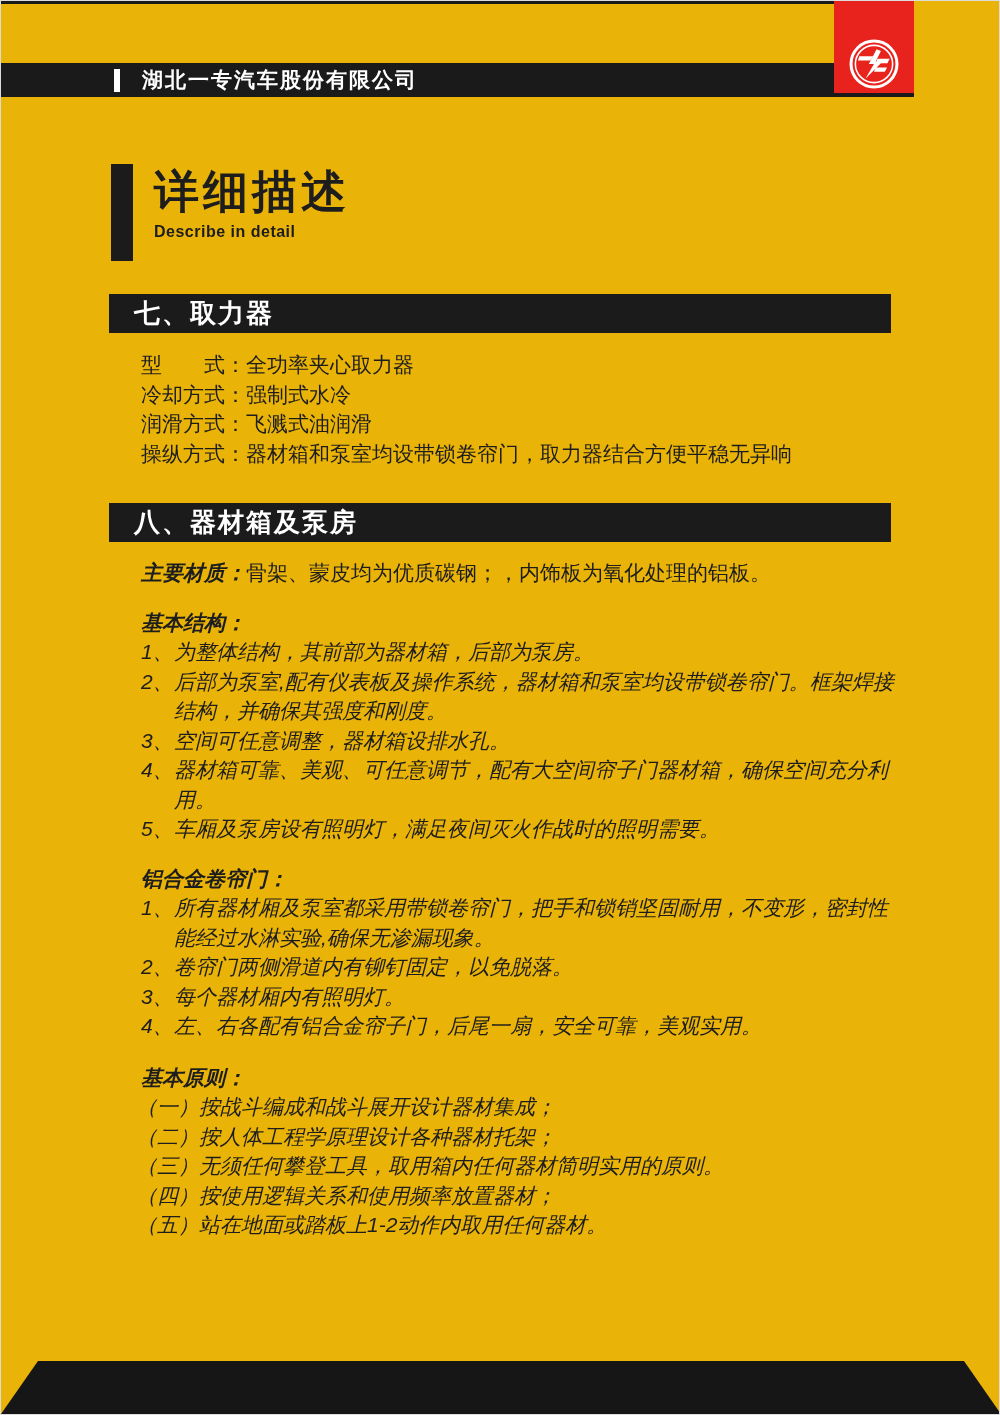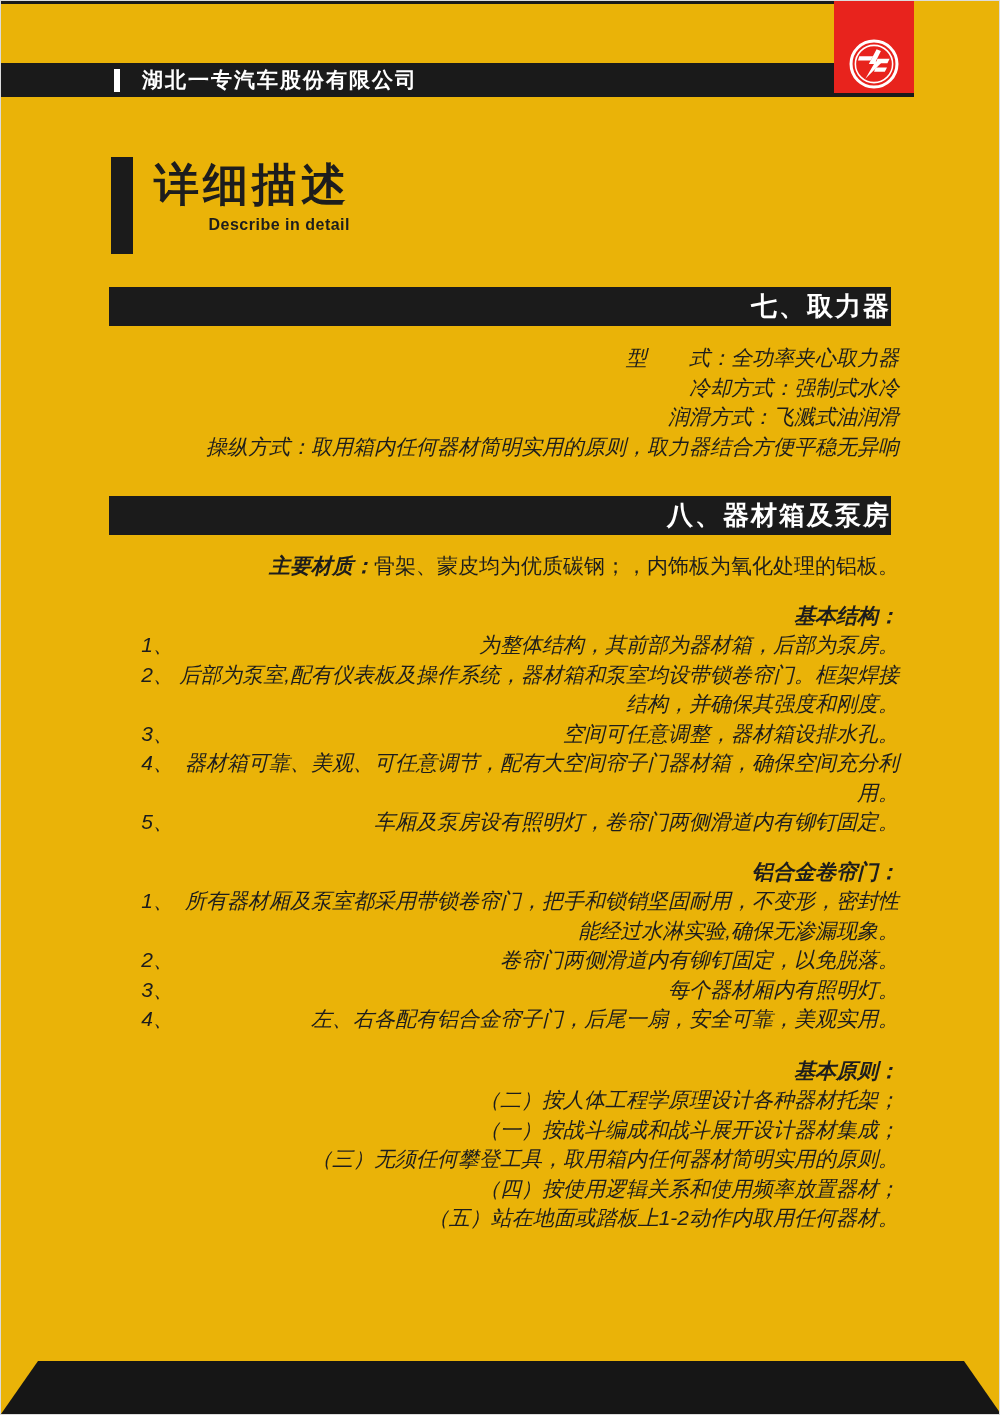--- a/index.html
+++ b/index.html
@@ -9,33 +9,33 @@
     font-family:"Liberation Sans","DejaVu Sans",sans-serif;color:#1d1d1d;
   }
   
   .top-rule{position:absolute;top:0;left:0;width:913px;height:3px;background:#1a1a1a;}
   .brand-bar{position:absolute;top:62px;left:0;width:913px;height:34px;background:#1a1a1a;display:flex;align-items:center;}
   .brand-tick{width:6px;height:23px;background:#ffffff;margin-left:113px;}
   .brand-name{color:#ffffff;font-weight:bold;font-size:21px;margin-left:22px;letter-spacing:2px;white-space:nowrap;}
   .logo-block{position:absolute;left:833px;top:0;width:80px;height:92px;background:#e8231d;}
   .logo-block svg{position:absolute;left:14px;top:37px;}
   
-  .content{position:absolute;top:156px;left:0;width:100%;text-align:right;}
+  .content{position:absolute;top:163px;left:0;width:100%;}
   .title-block{display:flex;margin-left:110px;}
   .accent-bar{width:22px;height:97px;background:#1b1b1b;margin-right:21px;flex:0 0 22px;}
   .title-zh{font-size:45px;font-weight:bold;letter-spacing:4px;line-height:52px;margin:2px 0 0 0;color:#1d1d1d;}
   .title-en{font-size:16px;font-weight:bold;margin-top:5px;letter-spacing:0.5px;color:#1d1d1d;}
   .section-bar{
     margin:0 108px;height:39px;background:#1b1b1b;color:#ffffff;
-    font-size:26px;font-weight:bold;line-height:39px;padding-left:37px;
+    font-size:26px;font-weight:bold;line-height:39px;padding-left:25px;
     box-sizing:border-box;letter-spacing:2px;
   }
   .bar-7{margin-top:33px;}
   .bar-8{margin-top:35px;}
-  .spec-list{margin:17px 100px 0 140px;font-size:21px;line-height:29.5px;font-style:italic;}
+  .spec-list{margin:17px 100px 0 140px;font-size:21px;line-height:29.5px;}
   .spec-row{white-space:nowrap;}
   .materials{margin:16px 100px 0 140px;font-size:21px;line-height:29.5px;}
   .materials b{font-weight:bold;font-style:italic;}
   .block{margin:20px 100px 0 140px;font-size:21px;line-height:29.5px;font-style:italic;}
   .block-principles{margin-top:22px;}
   .block-heading{font-weight:bold;}
   .num-item{display:flex;}
   .num{flex:0 0 33px;}
   .txt{flex:1;}
   .plain-item{margin-left:-5px;}
@@ -79,21 +79,21 @@
     </div>
 
     <div class="section-bar bar-7">
       <span>七、取力器</span>
     </div>
 
     <div class="spec-list">
       <div class="spec-row"><span class="spec-label">型　　式：</span><span>全功率夹心取力器</span></div>
       <div class="spec-row"><span class="spec-label">冷却方式：</span><span>强制式水冷</span></div>
       <div class="spec-row"><span class="spec-label">润滑方式：</span><span>飞溅式油润滑</span></div>
-      <div class="spec-row"><span class="spec-label">操纵方式：</span><span>取用箱内任何器材简明实用的原则，取力器结合方便平稳无异响</span></div>
+      <div class="spec-row"><span class="spec-label">操纵方式：</span><span>器材箱和泵室均设带锁卷帘门，取力器结合方便平稳无异响</span></div>
     </div>
 
     <div class="section-bar bar-8">
       <span>八、器材箱及泵房</span>
     </div>
 
     <p class="materials"><b>主要材质：</b><span>骨架、蒙皮均为优质碳钢；，内饰板为氧化处理的铝板。</span></p>
 
     <div class="block">
       <div class="block-heading">基本结构：</div>
@@ -108,21 +108,21 @@
       <div class="num-item">
           <span class="num">3、</span>
           <span class="txt">空间可任意调整，器材箱设排水孔。</span>
         </div>
       <div class="num-item">
           <span class="num">4、</span>
           <span class="txt">器材箱可靠、美观、可任意调节，配有大空间帘子门器材箱，确保空间充分利用。</span>
         </div>
       <div class="num-item">
           <span class="num">5、</span>
-          <span class="txt">车厢及泵房设有照明灯，卷帘门两侧滑道内有铆钉固定。</span>
+          <span class="txt">车厢及泵房设有照明灯，满足夜间灭火作战时的照明需要。</span>
         </div>
     </div>
 
     <div class="block">
       <div class="block-heading">铝合金卷帘门：</div>
       <div class="num-item">
           <span class="num">1、</span>
           <span class="txt">所有器材厢及泵室都采用带锁卷帘门，把手和锁销坚固耐用，不变形，密封性能经过水淋实验,确保无渗漏现象。</span>
         </div>
       <div class="num-item">
@@ -134,22 +134,22 @@
           <span class="txt">每个器材厢内有照明灯。</span>
         </div>
       <div class="num-item">
           <span class="num">4、</span>
           <span class="txt">左、右各配有铝合金帘子门，后尾一扇，安全可靠，美观实用。</span>
         </div>
     </div>
 
     <div class="block block-principles">
       <div class="block-heading">基本原则：</div>
+      <div class="plain-item">（一）按战斗编成和战斗展开设计器材集成；</div>
       <div class="plain-item">（二）按人体工程学原理设计各种器材托架；</div>
-      <div class="plain-item">（一）按战斗编成和战斗展开设计器材集成；</div>
       <div class="plain-item">（三）无须任何攀登工具，取用箱内任何器材简明实用的原则。</div>
       <div class="plain-item">（四）按使用逻辑关系和使用频率放置器材；</div>
       <div class="plain-item">（五）站在地面或踏板上1-2动作内取用任何器材。</div>
     </div>
 
   </div>
 
   <div class="footer-band"></div>
 
 </div>

